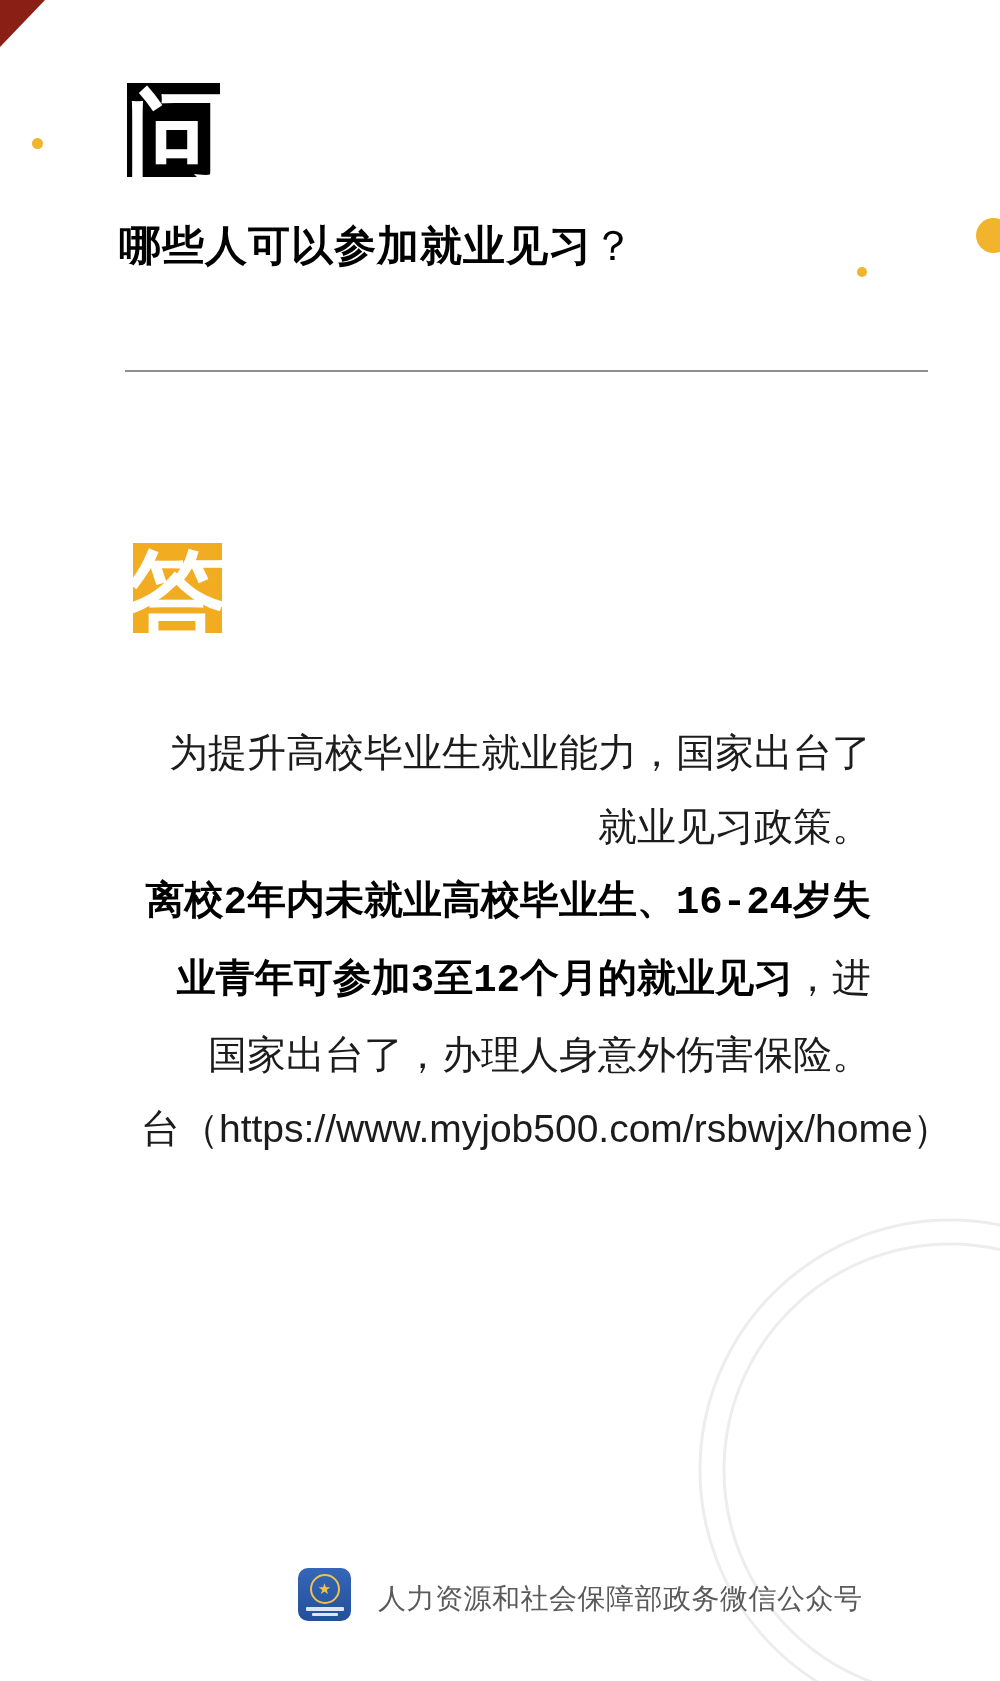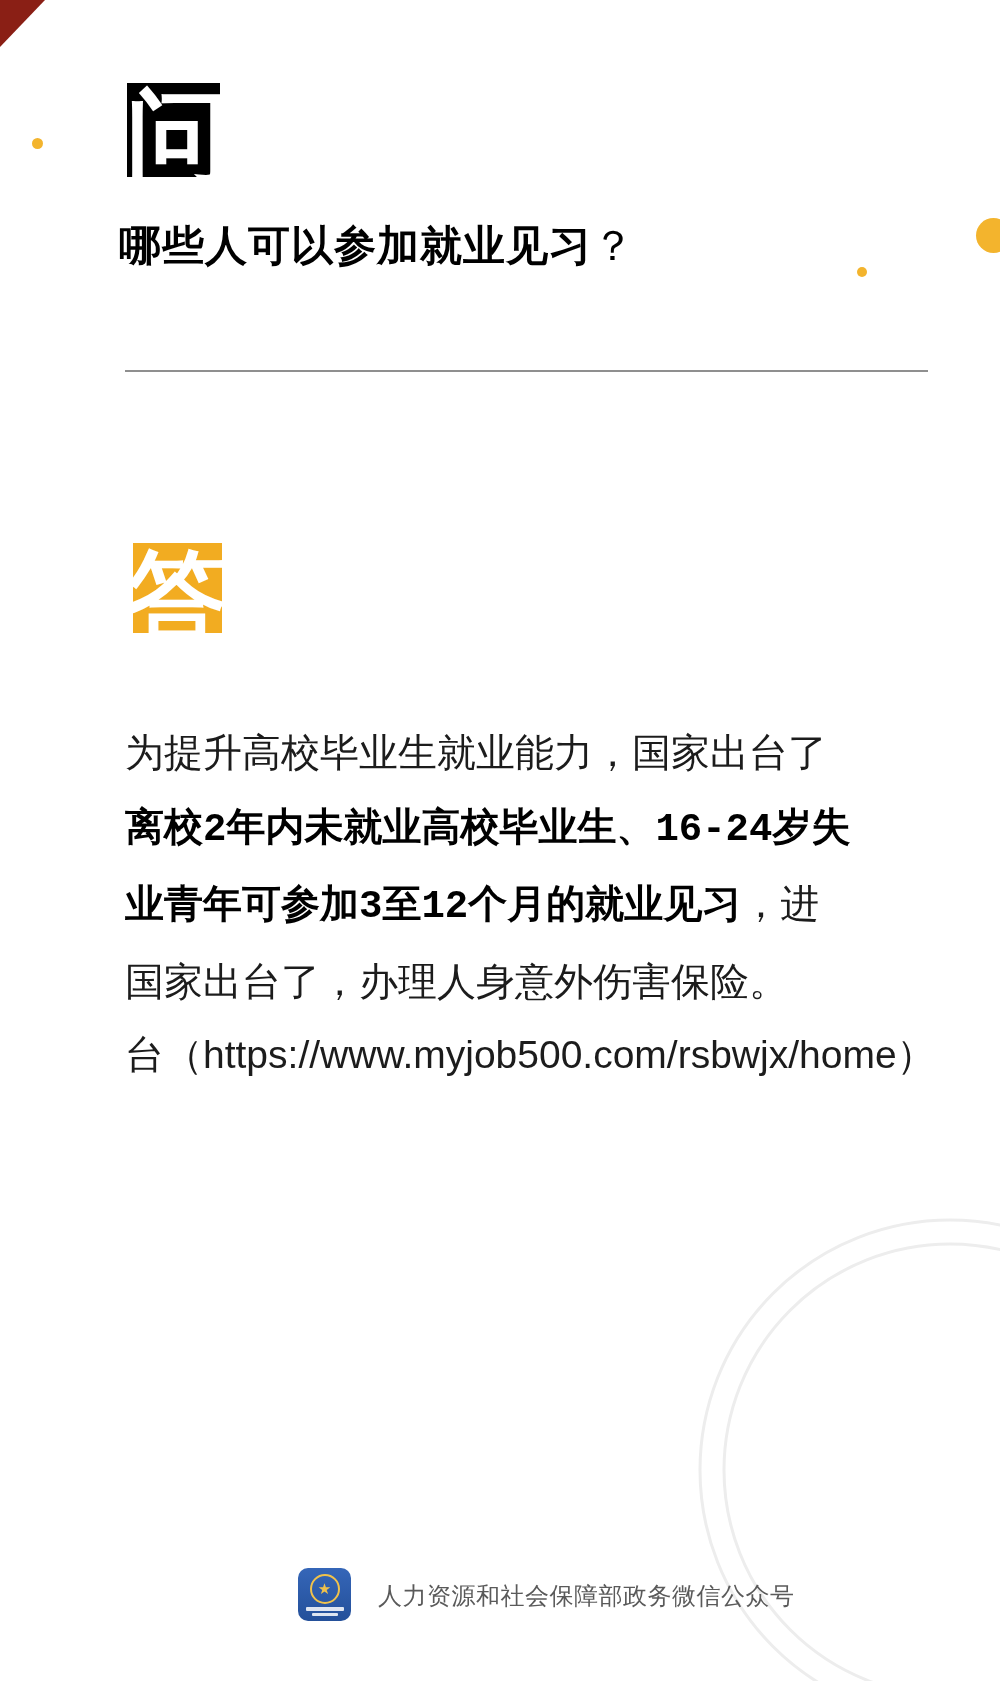--- a/index.html
+++ b/index.html
@@ -61,22 +61,22 @@
     letter-spacing:1px;white-space:nowrap;
   }
   .title .qmark{font-weight:400;}
   
   .divider{
     position:absolute;left:125px;top:370px;width:803px;height:2px;
     background:var(--divider-gray);
   }
   
   .answer-text{
-    position:absolute;left:125px;top:716px;width:730px;
-    font-size:39px;line-height:73.5px;color:var(--body-ink);
+    position:absolute;left:141px;top:716px;width:730px;
+    font-size:39px;line-height:73.5px;color:var(--body-ink);text-align:right;
   }
   .ans-line{white-space:nowrap;}
   .bold-seg{
     font-family:Liberation Mono, monospace;
     font-weight:bold;color:#000;
   }
   
   .footer-logo{
     position:absolute;left:298px;top:1568px;width:53px;height:53px;
     border-radius:10px;
@@ -88,21 +88,21 @@
     width:26px;height:26px;border-radius:50%;
     border:2px solid #F0C24B;
     display:flex;align-items:center;justify-content:center;
     color:#F0C24B;font-size:15px;line-height:1;
   }
   .logo-bar{background:rgba(255,255,255,.85);border-radius:1px;}
   .logo-bar1{width:38px;height:4px;margin-top:3px;}
   .logo-bar2{width:26px;height:3px;margin-top:2px;}
   .footer-text{
     position:absolute;left:378px;top:1580px;
-    font-size:24px;color:var(--footer-gray);letter-spacing:.5px;
+    font-size:28px;color:var(--footer-gray);letter-spacing:.5px;
     white-space:nowrap;
   }
 </style>
 </head>
 <body>
 
 <div class="page">
 
   <div class="corner-triangle"></div>
 
@@ -122,20 +122,21 @@
   <div class="title"><span>哪些人可以参加就业见习</span><span class="qmark">？</span></div>
 
   <div class="divider"></div>
 
   <div class="a-box">
     <span class="a-glyph">答</span>
   </div>
 
   <div class="answer-text" id="answer-lines">
       <div class="ans-line"><span>为提升高校毕业生就业能力，国家出台了</span></div>
+      <div class="ans-line"><span>就业见习政策。</span></div>
       <div class="ans-line"><span class="bold-seg">离校2年内未就业高校毕业生、16-24岁失</span></div>
       <div class="ans-line"><span class="bold-seg">业青年可参加3至12个月的就业见习</span><span>，进</span></div>
       <div class="ans-line"><span>国家出台了，办理人身意外伤害保险。</span></div>
       <div class="ans-line"><span>台（https://www.myjob500.com/rsbwjx/home）</span></div>
     </div>
 
   <div class="footer-logo">
     <div class="emblem">★</div>
     <div class="logo-bar logo-bar1"></div>
     <div class="logo-bar logo-bar2"></div>

